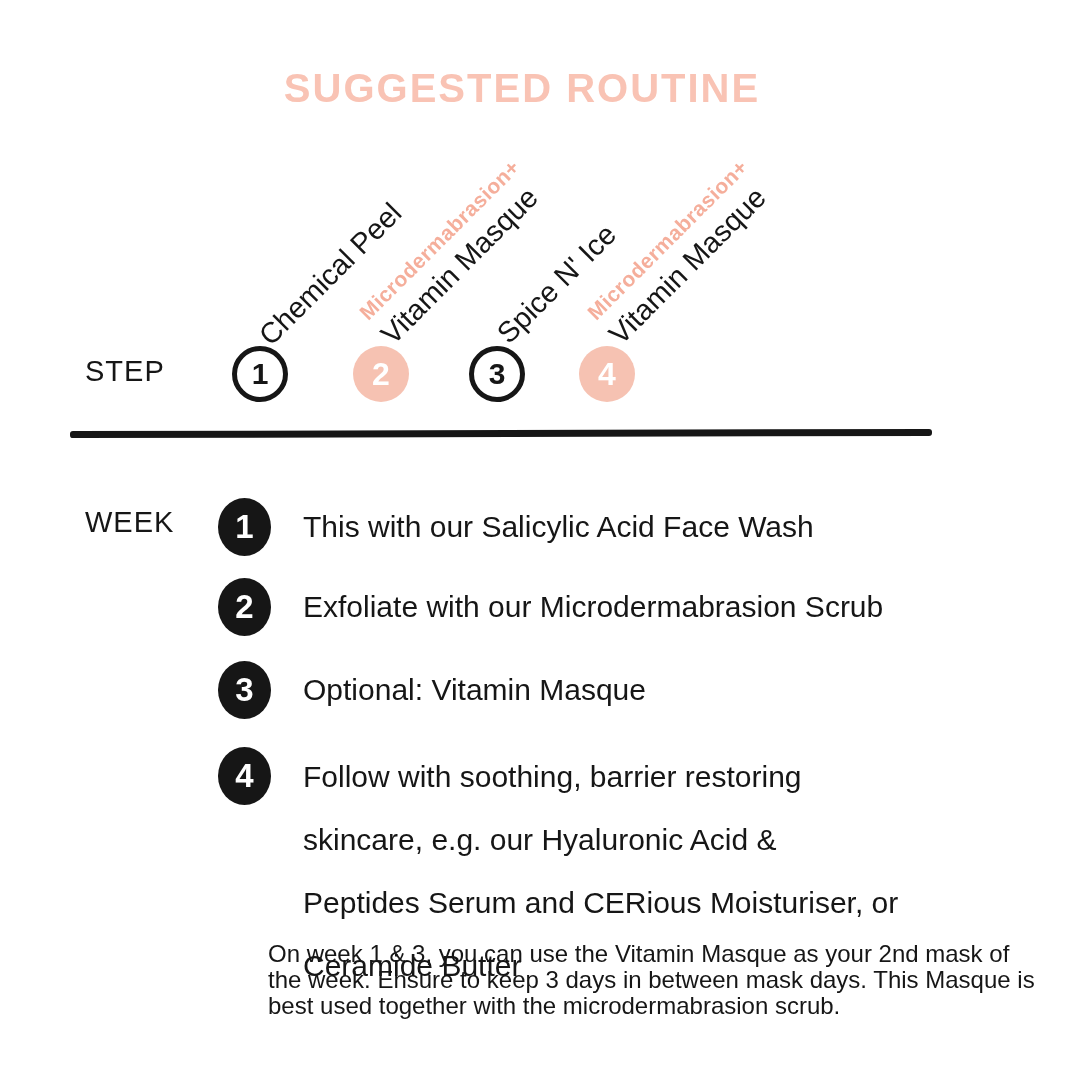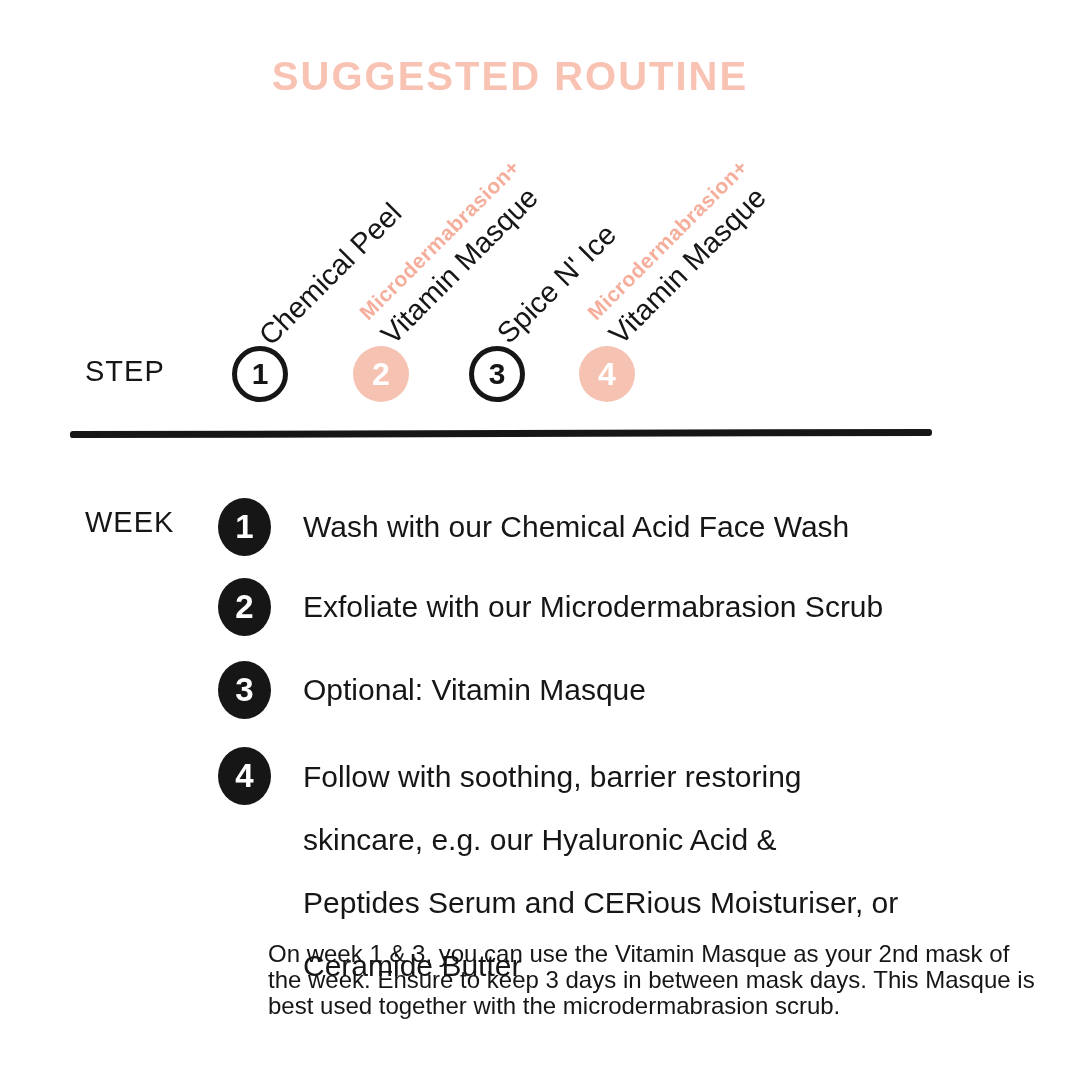--- a/index.html
+++ b/index.html
@@ -9,21 +9,21 @@
     background:#ffffff;
     overflow:hidden;
     font-family:"Liberation Sans", sans-serif;
     color:var(--ink);
   }
 
   
   .title {
     position:absolute; top:54px; left:510px;
     transform:translateX(-50%);
-    margin:0;
+    margin:12px;
     font-size:40px; font-weight:600; letter-spacing:2px;
     color:var(--title-pink);
     white-space:nowrap;
   }
 
   
   .axis-label {
     position:absolute;
     font-size:29px; font-weight:500; letter-spacing:1px;
     color:var(--ink);
@@ -158,21 +158,21 @@
     </div>
   </div>
 
   <div class="divider"></div>
 
   <span class="axis-label step-axis">WEEK</span>
 
   <div class="sbadge sb1">
     <span>1</span>
   </div>
-  <p class="stext st1">Wash with our Chemical Acid Face Wash</p>
+  <p class="stext st1">This with our Salicylic Acid Face Wash</p>
 
   <div class="sbadge sb2">
     <span>2</span>
   </div>
   <p class="stext st2">Exfoliate with our Microdermabrasion Scrub</p>
 
   <div class="sbadge sb3">
     <span>3</span>
   </div>
   <p class="stext st3">Optional: Vitamin Masque</p>

